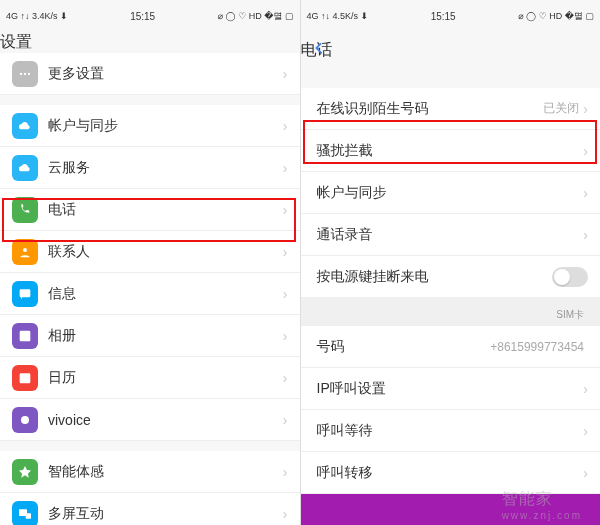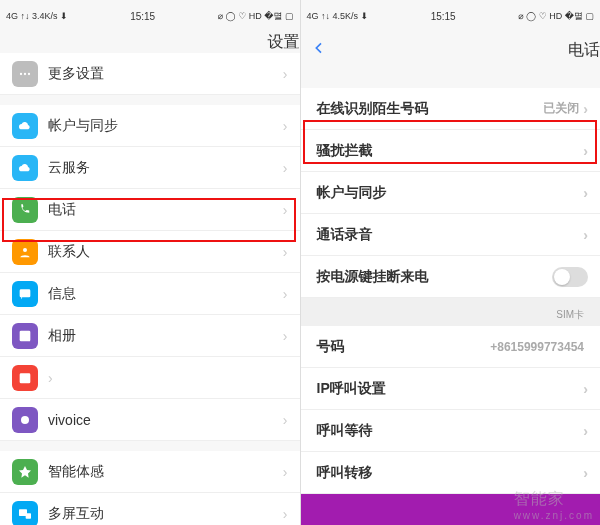--- a/index.html
+++ b/index.html
@@ -33,21 +33,21 @@
     padding: 16px 6px;
     background: #f7f7f7;
   }
   .status-left, .status-right { display: flex; align-items: center; gap: 2px; }
   .status-left { font-weight: 500; }
   .status-center { font-weight: 500; font-size: 10px; }
   .nav-bar {
     height: 36px;
     display: flex;
     align-items: center;
-    justify-content: flex-end;
+    justify-content: flex-start;
     position: relative;
     background: #f7f7f7;
   }
   .nav-title {
     font-size: 16px;
     font-weight: 500;
     color: #333;
   }
   .nav-back {
     position: absolute;
@@ -62,21 +62,21 @@
   }
   .row {
     height: 42px;
     display: flex;
     align-items: center;
     padding: 0 12px;
     background: #fff;
     border-bottom: 0.5px solid #eee;
     position: relative;
   }
-  .row.noicon { padding-left: 16px; font-weight: bold; }
+  .row.noicon { padding-left: 16px; }
   .icon-box {
     width: 26px;
     height: 26px;
     border-radius: 6px;
     margin-right: 10px;
     display: flex;
     align-items: center;
     justify-content: center;
     color: #fff;
     font-size: 14px;
@@ -131,21 +131,21 @@
   }
   .highlight-red {
     position: absolute;
     border: 2px solid #e11;
     pointer-events: none;
   }
   .hl1 { left: 2px; top: 198px; width: 294px; height: 44px; }
   .hl2 { left: 303px; top: 120px; width: 294px; height: 44px; }
   .watermark {
     position: absolute;
-    right: 6px;
+    right: 18px;
     bottom: 4px;
     font-size: 16px;
     color: rgba(180,180,180,0.5);
     font-weight: 300;
     letter-spacing: 1px;
     pointer-events: none;
   }
   .watermark small { display:block; font-size:10px; text-align:right; letter-spacing:2px;}
   svg.ic { width: 16px; height: 16px; }
 </style>
@@ -232,20 +232,21 @@
         <span class="row-label">相册</span>
         <span class="chevron">›</span>
       </div>
       <div class="row">
         <div class="icon-box" style="background: rgb(244, 67, 54);">
           <svg class="ic" viewBox="0 0 24 24" fill="#fff">
             <rect x="4" y="5" width="16" height="15" rx="2"></rect>
             <path d="M4 9h16M8 3v4M16 3v4"></path>
           </svg>
         </div>
+        <span class="row-label">日历</span>
         <span class="chevron">›</span>
       </div>
       <div class="row">
         <div class="icon-box" style="background: rgb(126, 87, 194);">
           <svg class="ic" viewBox="0 0 24 24" fill="#fff">
             <circle cx="12" cy="12" r="6"></circle>
             <path d="M12 2v2M12 20v2M2 12h2M20 12h2"></path>
           </svg>
         </div>
         <span class="row-label">vivoice</span>

